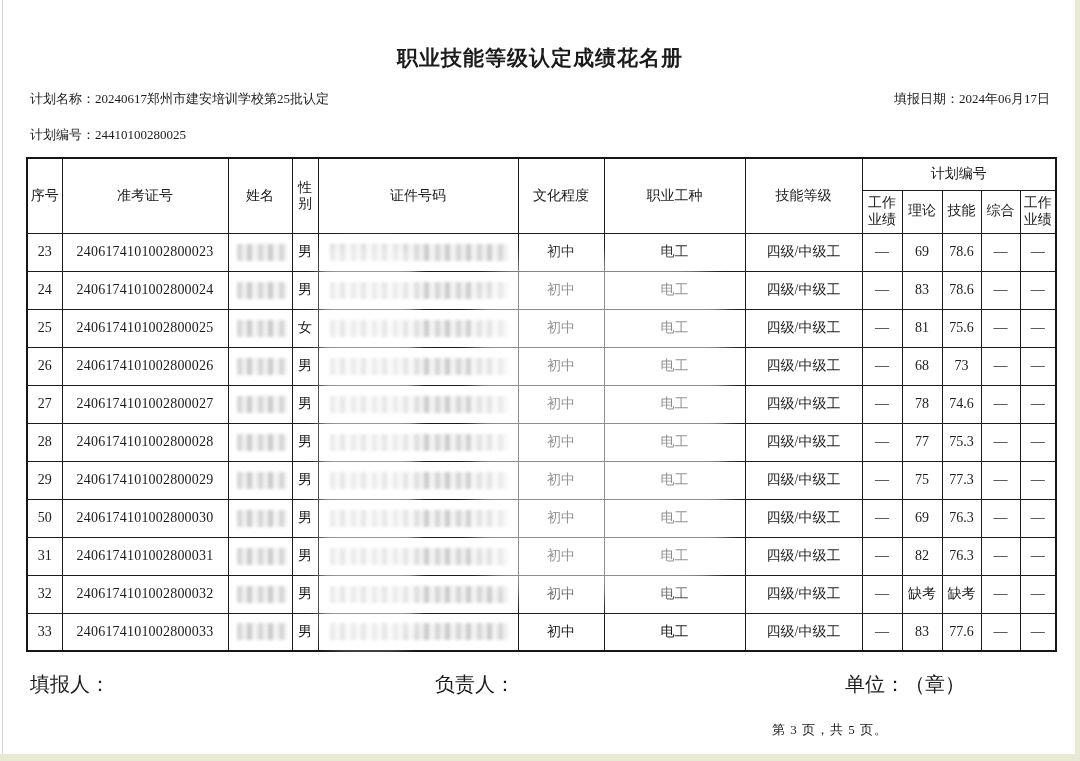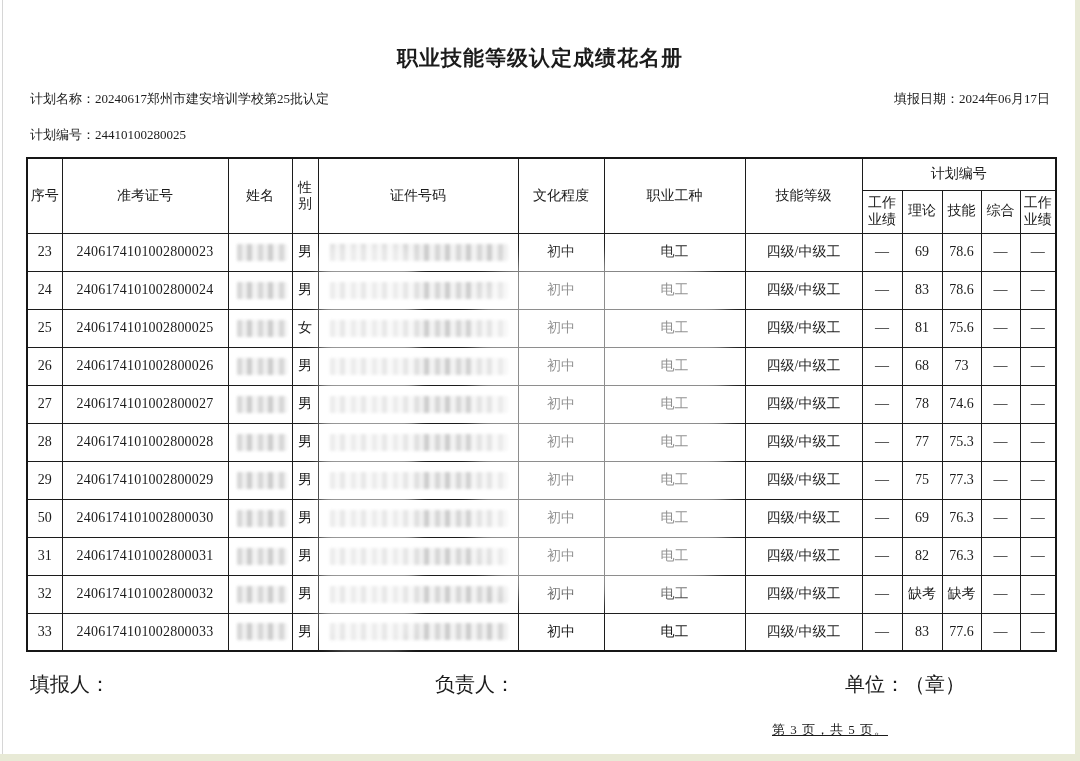--- a/index.html
+++ b/index.html
@@ -64,21 +64,21 @@
   }
   .smudge-id {
     left: 475px; top: 258px; width: 250px; height: 340px;
     background: rgba(255,255,255,0.5); filter: blur(9px); border-radius: 60px;
   }
 
   .footer-line { position: absolute; top: 671px; font-size: 20px; white-space: nowrap; }
   .footer-filler  { left: 30px; }
   .footer-manager { left: 415px; margin-left: 20px; }
   .footer-unit    { left: 845px; }
-  .pagination { position: absolute; left: 772px; top: 721px; font-size: 13px; letter-spacing: 1px; text-decoration: underline; }
+  .pagination { position: absolute; left: 772px; top: 721px; font-size: 13px; letter-spacing: 1px; }
 </style>
 </head>
 <body>
 
 <div class="page">
   <div class="edge-left-line"></div>
 
   <div class="doc-title">职业技能等级认定成绩花名册</div>
 
   <div class="meta meta-plan-name"><span>计划名称：</span><span>20240617郑州市建安培训学校第25批认定</span></div>

